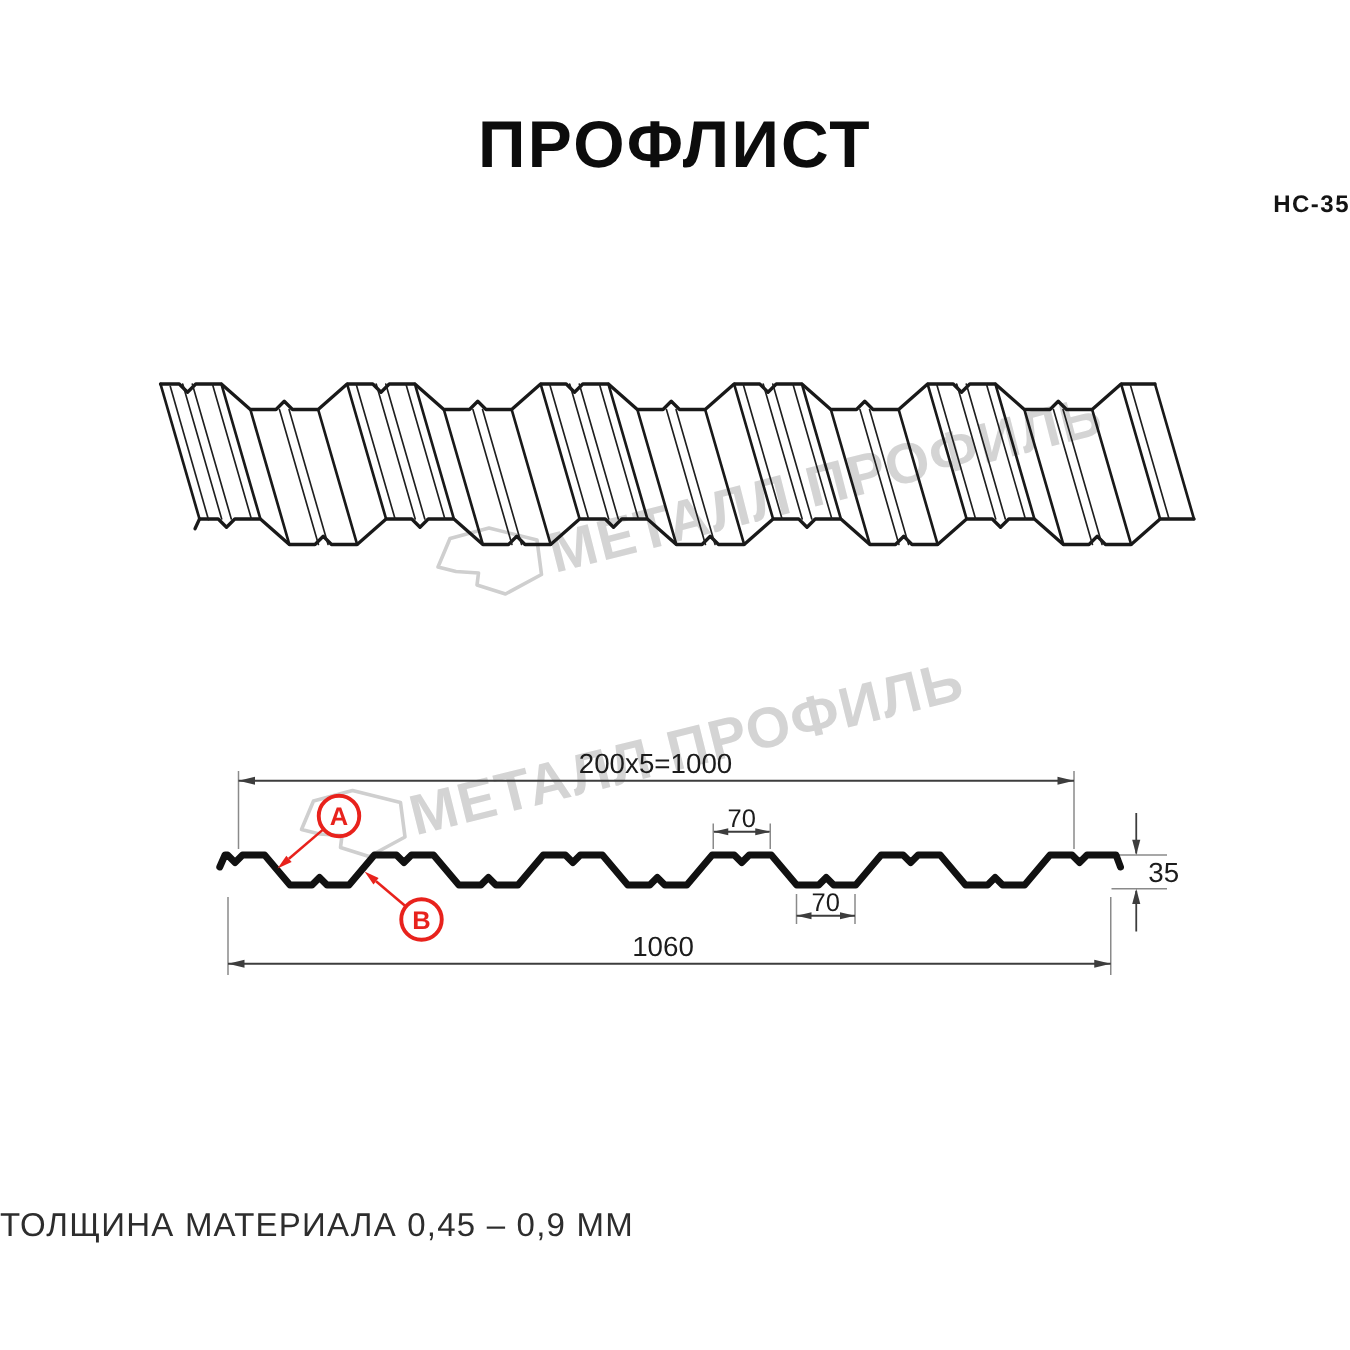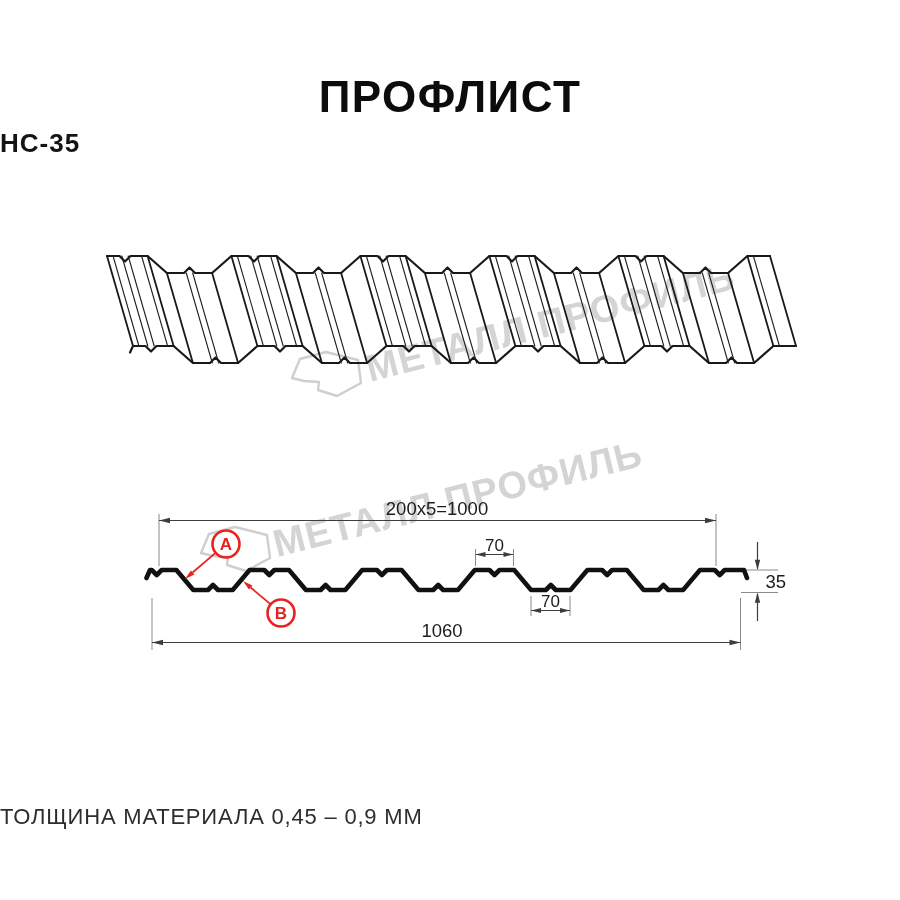--- a/index.html
+++ b/index.html
@@ -1,21 +1,21 @@
 <!DOCTYPE html>
 <html><head>
 <meta charset="utf-8">
 <style>
   html,body{margin:0;padding:0;}
   body{width:900px;height:900px;background:#ffffff;position:relative;overflow:hidden;
        font-family:"Liberation Sans", sans-serif;}
   .title{position:absolute;left:0;top:72px;width:900px;text-align:center;
          font-size:44px;font-weight:bold;letter-spacing:1.5px;color:#0c0c0c;}
-  .subtitle{position:absolute;left:0;top:128px;width:900px;text-align:left;
-         font-size:26px;font-weight:600;letter-spacing:1px;color:#141414;}
+  .subtitle{position:absolute;left:0;top:128px;width:900px;text-align:right;
+         font-size:16px;font-weight:600;letter-spacing:1px;color:#141414;}
   .footer{position:absolute;left:0;top:804px;width:900px;text-align:left;
          font-size:22px;font-weight:500;letter-spacing:0.8px;color:#2d2d2d;}
   svg.scene{position:absolute;left:0;top:0;}
   .outline{fill:none;stroke:#191919;stroke-width:2.2;stroke-linejoin:round;stroke-linecap:round;}
   .fold{stroke:#191919;stroke-width:1.8;stroke-linecap:round;}
   .thin{stroke:#1f1f1f;stroke-width:1.1;stroke-linecap:round;}
   .crossline{fill:none;stroke:#111111;stroke-width:4.6;stroke-linejoin:round;stroke-linecap:round;}
   .ext{stroke:#8a8a8a;stroke-width:1;}
   .dim{stroke:#3d3d3d;stroke-width:1.2;}
   .ah{fill:#3d3d3d;stroke:none;}

